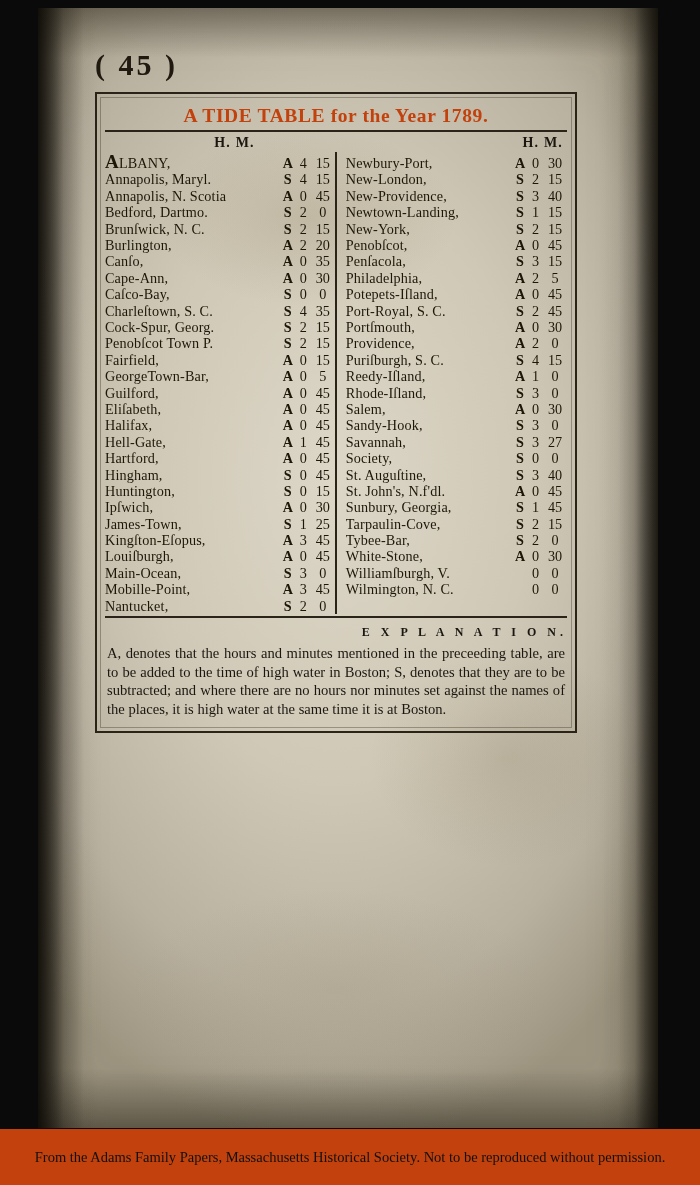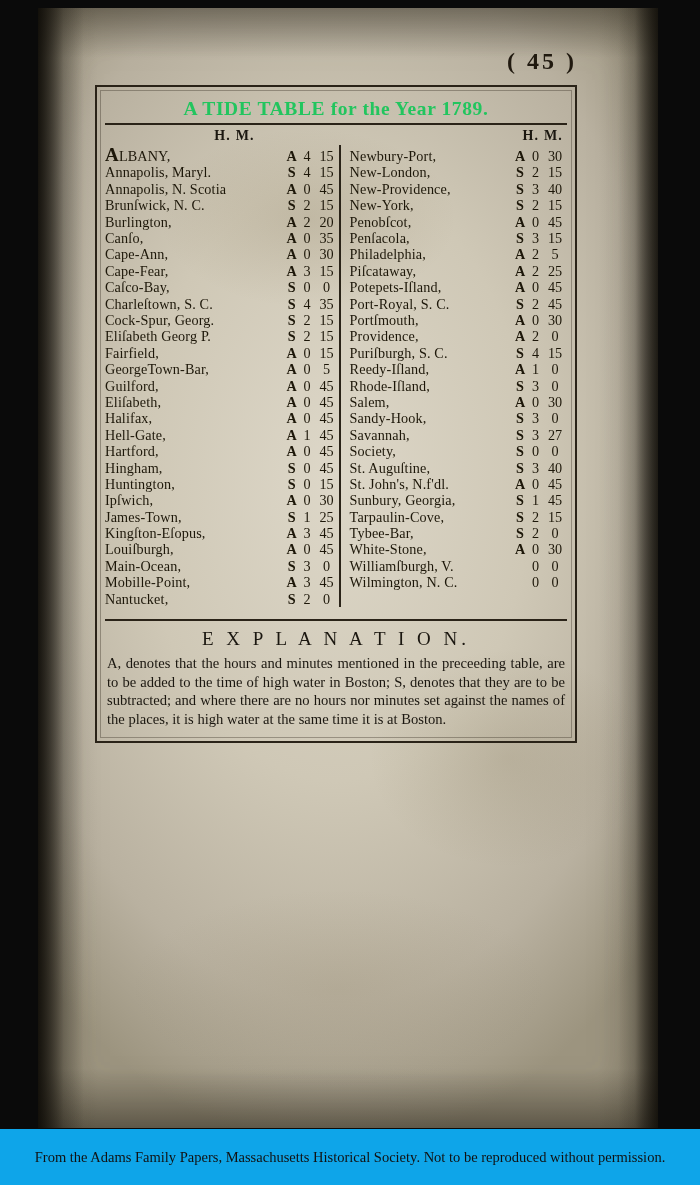--- a/index.html
+++ b/index.html
@@ -63,22 +63,22 @@
   .printblock {
     position: absolute;
     left: 95px;
     top: 48px;
     width: 482px;
     height: 978px;
     color: #1b1710;
   }
 
   .folio {
-    text-align: right;
-    font-size: 24px;
+    text-align: left;
+    font-size: 30px;
     letter-spacing: 3px;
     margin: 0 0 10px 0;
     font-weight: 600;
     color: #20190f;
   }
 
   .rulebox {
     border: 2px solid #2a2318;
     border-width: 2px 2px 2px 2px;
     padding: 6px 8px 8px 8px;
@@ -93,21 +93,21 @@
     pointer-events:none;
   }
 
   .title {
     text-align: center;
     font-size: 19.5px;
     font-weight: 700;
     letter-spacing: .6px;
     padding: 5px 0 3px 0;
     border-bottom: 2px solid #2a2318;
-    color: #22c55e;
+    color: #c2410c;
   }
 
   .hmrow {
     display: flex;
     font-size: 14px;
     font-weight: 700;
     letter-spacing: 1.2px;
     padding: 3px 0 1px 0;
   }
   .hm-left { width: 50%; text-align: center; padding-left: 28px; box-sizing: border-box;}
@@ -139,44 +139,44 @@
   }
   td.place.r { padding-left: 7px; margin-top: 33px; }
 
   .dropcap {
     font-size: 19px;
     font-weight: 700;
     line-height: .9;
   }
   .indent { padding-left: 18px !important; }
 
-  .tablewrap { border-bottom: 2px solid #2a2318; padding-bottom: 12px;}
+  .tablewrap { border-bottom: 2px solid #2a2318; padding-bottom: 2px;}
 
   .expl-head {
-    text-align: center;
-    font-size: 19px;
-    font-weight: 400;
+    text-align: right;
+    font-size: 12px;
+    font-weight: 700;
     letter-spacing: 4px;
     padding: 7px 0 4px 0;
   }
   .expl-body {
     font-size: 14.6px;
     line-height: 1.28;
     text-align: justify;
     padding: 0 2px 4px 2px;
   }
 
   
   .caption {
     position: absolute;
     left: 0;
     bottom: 0;
     width: 700px;
     height: 56px;
-    background: #0ea5e9;
+    background: #c2410c;
     color: #111;
     font-family: "Liberation Serif", serif;
     font-size: 14.5px;
     display: flex;
     align-items: center;
     justify-content: center;
     text-align: center;
   }
 
   
@@ -245,20 +245,31 @@
                 <td class="ad">A</td>
                 <td class="h">0</td>
                 <td class="m">45</td>
                 <td class="sep"></td>
                 <td class="place r">New-Providence,</td>
                 <td class="ad">S</td>
                 <td class="h">3</td>
                 <td class="m">40</td>
               </tr>
               <tr>
+                <td class="place">Bedford, Dartmo.</td>
+                <td class="ad">S</td>
+                <td class="h">2</td>
+                <td class="m">0</td>
+                <td class="sep"></td>
+                <td class="place r">Newtown-Landing,</td>
+                <td class="ad">S</td>
+                <td class="h">1</td>
+                <td class="m">15</td>
+              </tr>
+              <tr>
                 <td class="place">Brunſwick, N. C.</td>
                 <td class="ad">S</td>
                 <td class="h">2</td>
                 <td class="m">15</td>
                 <td class="sep"></td>
                 <td class="place r">New-York,</td>
                 <td class="ad">S</td>
                 <td class="h">2</td>
                 <td class="m">15</td>
               </tr>
@@ -287,31 +298,20 @@
               <tr>
                 <td class="place">Cape-Ann,</td>
                 <td class="ad">A</td>
                 <td class="h">0</td>
                 <td class="m">30</td>
                 <td class="sep"></td>
                 <td class="place r">Philadelphia,</td>
                 <td class="ad">A</td>
                 <td class="h">2</td>
                 <td class="m">5</td>
-              </tr>
-              <tr>
-                <td class="place">Cape-Fear,</td>
-                <td class="ad">A</td>
-                <td class="h">3</td>
-                <td class="m">15</td>
-                <td class="sep"></td>
-                <td class="place r">Piſcataway,</td>
-                <td class="ad">A</td>
-                <td class="h">2</td>
-                <td class="m">25</td>
               </tr>
               <tr>
                 <td class="place">Caſco-Bay,</td>
                 <td class="ad">S</td>
                 <td class="h">0</td>
                 <td class="m">0</td>
                 <td class="sep"></td>
                 <td class="place r">Potepets-Iſland,</td>
                 <td class="ad">A</td>
                 <td class="h">0</td>
@@ -333,21 +333,21 @@
                 <td class="ad">S</td>
                 <td class="h">2</td>
                 <td class="m">15</td>
                 <td class="sep"></td>
                 <td class="place r">Portſmouth,</td>
                 <td class="ad">A</td>
                 <td class="h">0</td>
                 <td class="m">30</td>
               </tr>
               <tr>
-                <td class="place">Eliſabeth Georg P.</td>
+                <td class="place">Penobſcot Town P.</td>
                 <td class="ad">S</td>
                 <td class="h">2</td>
                 <td class="m">15</td>
                 <td class="sep"></td>
                 <td class="place r">Providence,</td>
                 <td class="ad">A</td>
                 <td class="h">2</td>
                 <td class="m">0</td>
               </tr>
               <tr>

